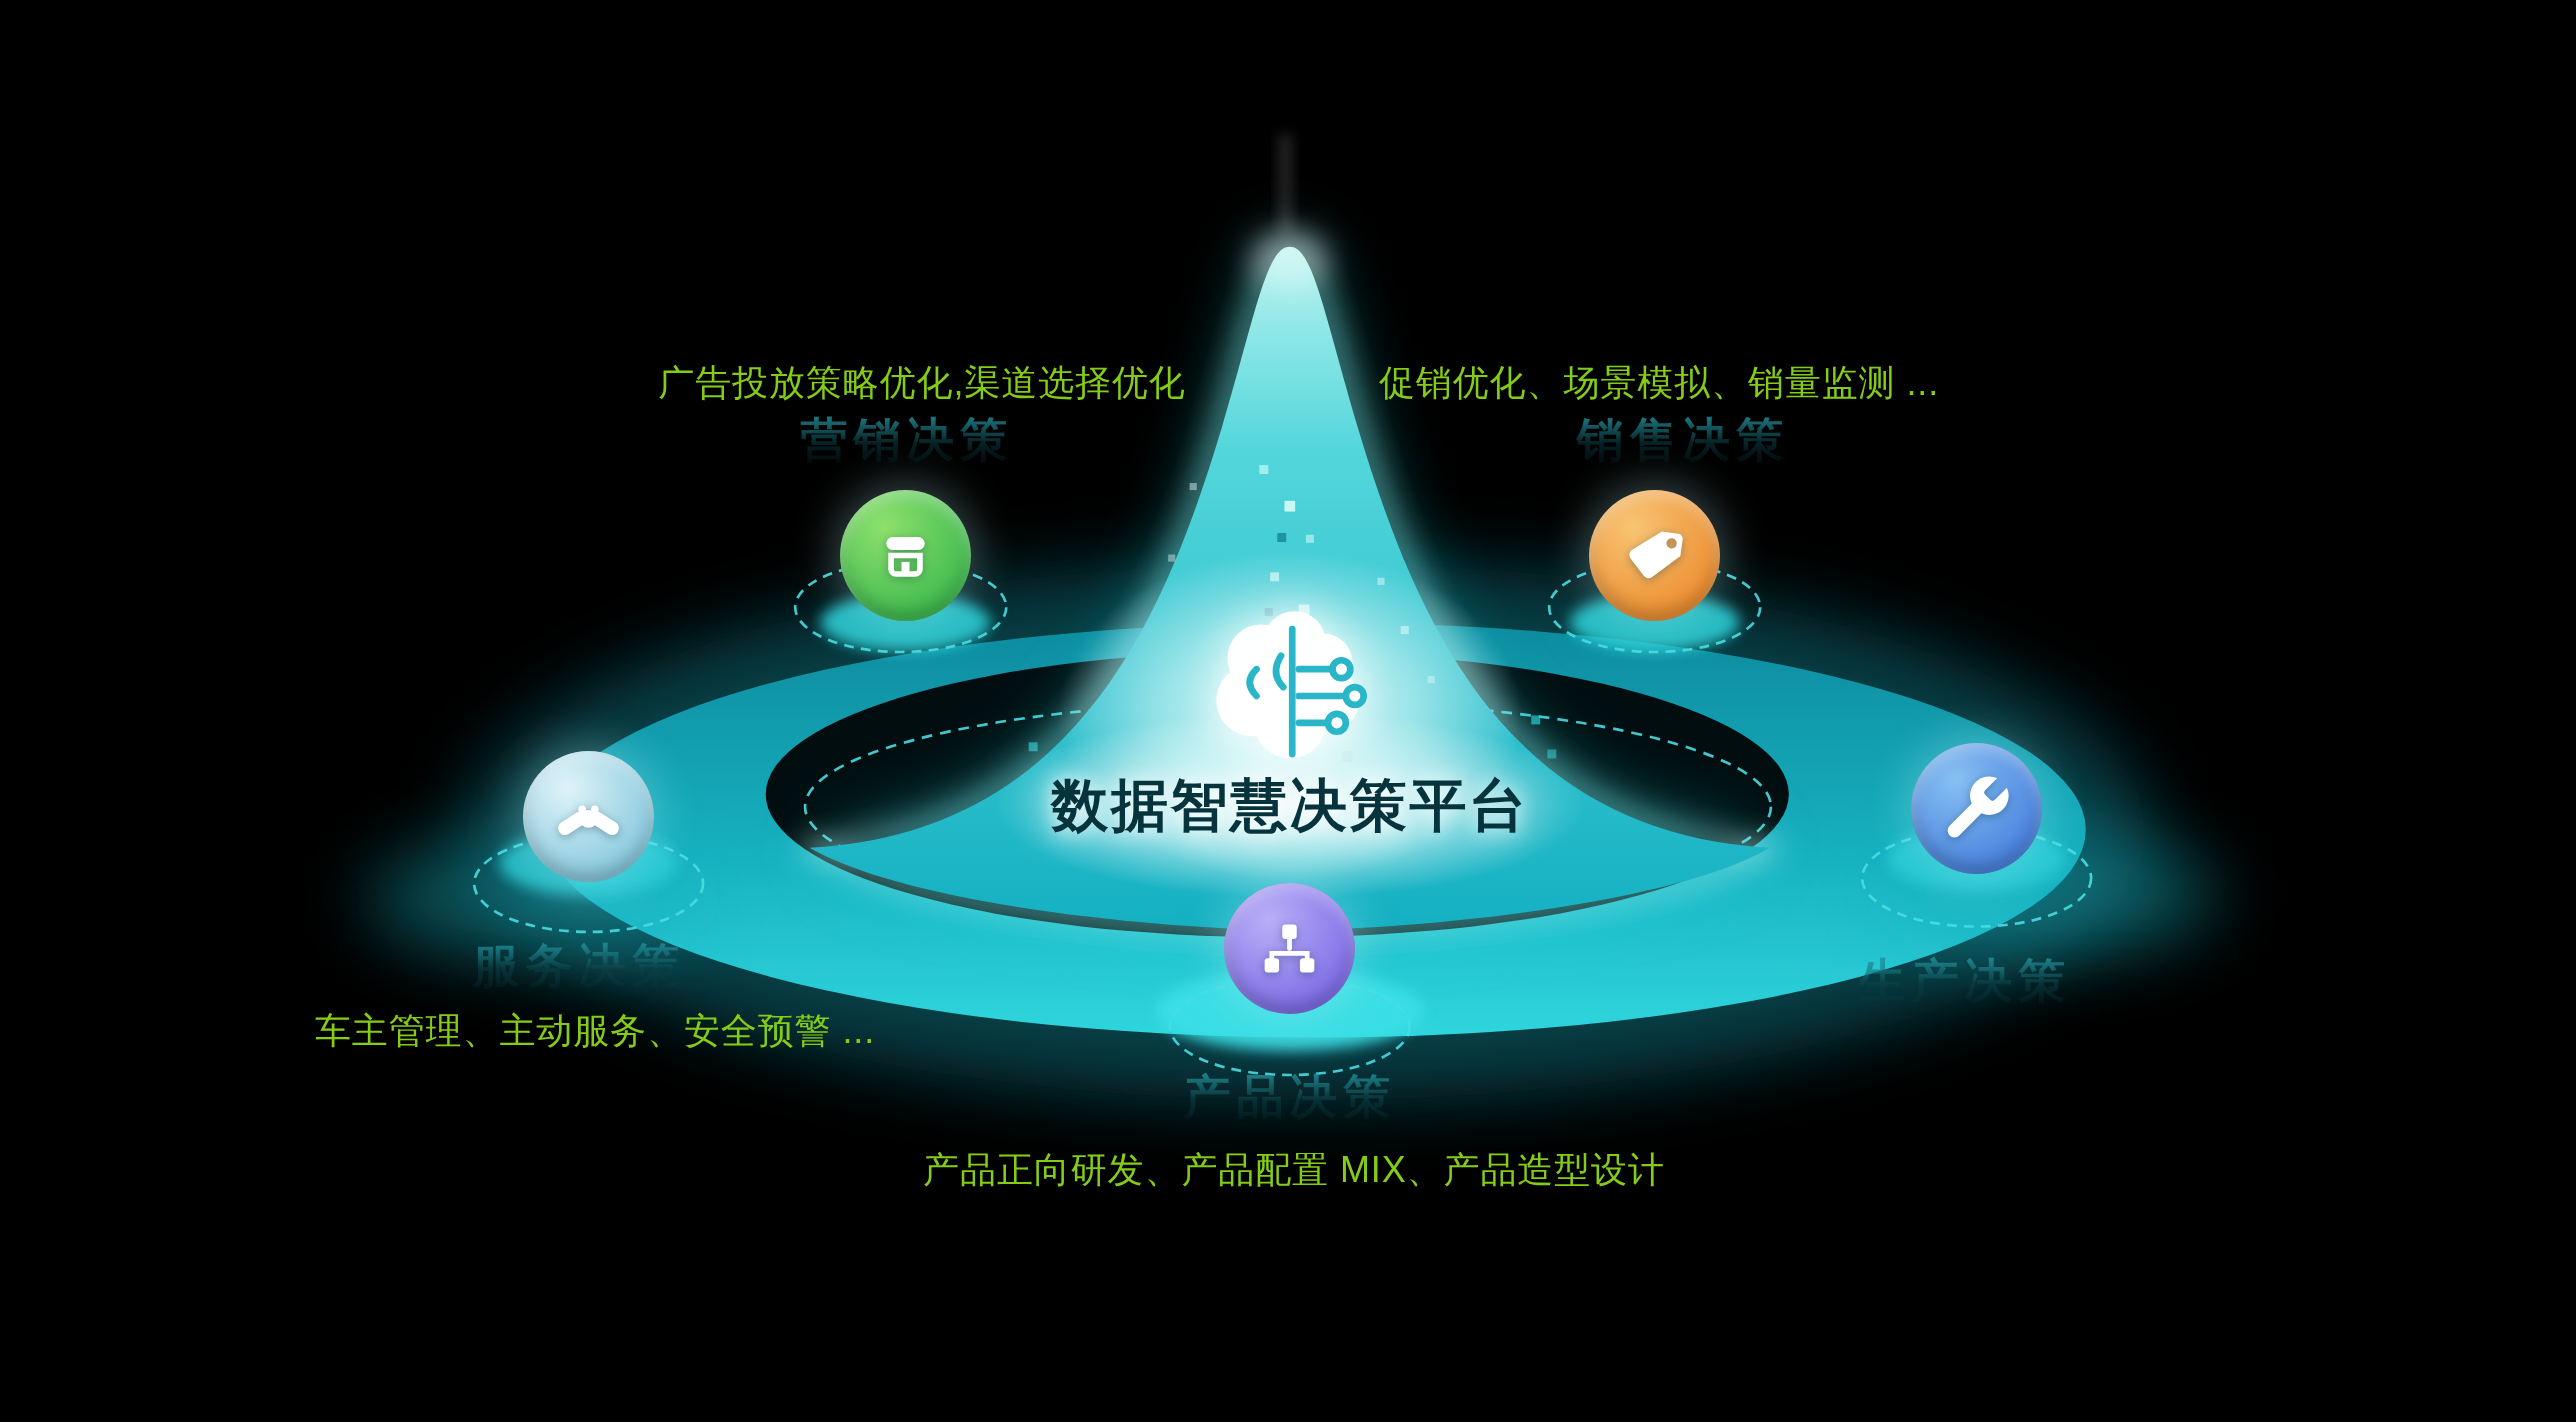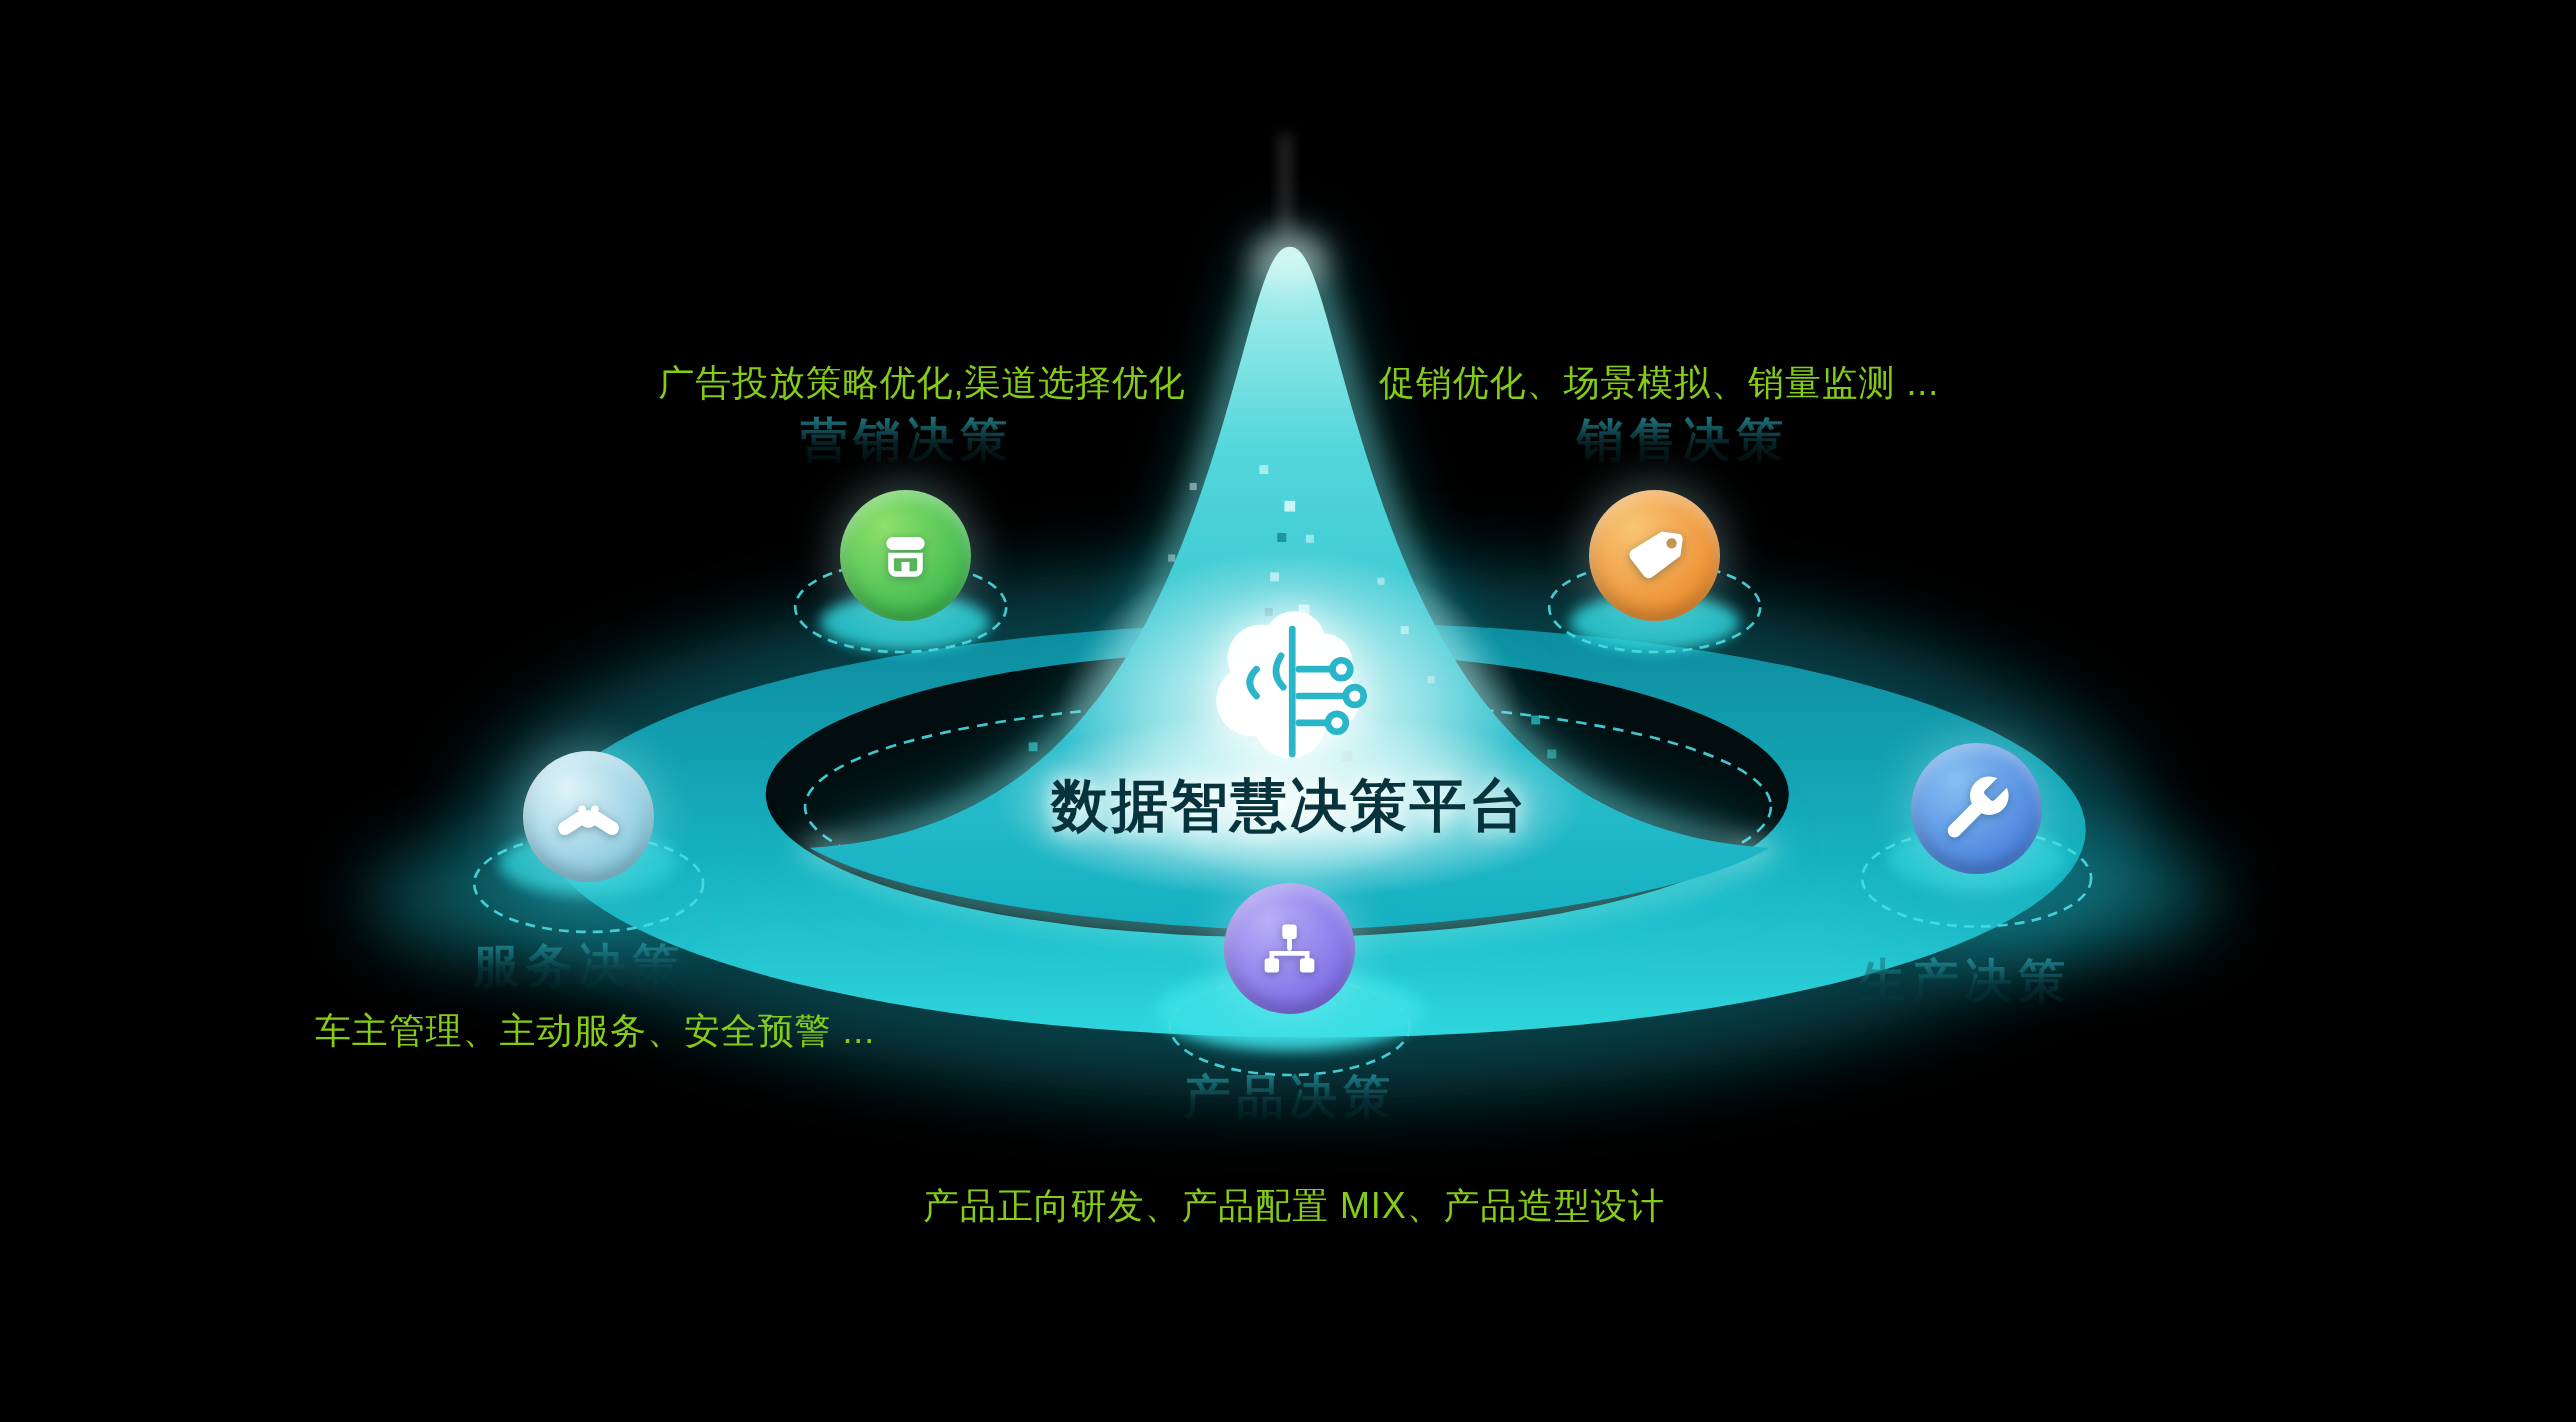--- a/index.html
+++ b/index.html
@@ -38,21 +38,21 @@
 
   
   .desc-label{
     position:absolute;transform:translate(-50%,-50%);
     font-size:36px;font-weight:500;color:#84cc16;letter-spacing:0.9px;white-space:nowrap;
   }
   #desc-marketing {left:922px;top:383px;}
   #desc-sales     {left:1659px;top:383px;text-align:right;}
   #desc-service   {left:595px; top:1031px;}
   #desc-production{left:1981px;top:1038px;}
-  #desc-product   {left:1294px;top:1170px;margin-top:36px;}
+  #desc-product   {left:1294px;top:1170px;}
 
   
   #title{
     position:absolute;left:1290px;top:806px;transform:translate(-50%,-50%);
     font-size:57px;font-weight:700;color:#07333c;letter-spacing:2.7px;white-space:nowrap;
     text-shadow:0 0 19.7px rgba(255,255,255,.95),0 0 41px rgba(255,255,255,.7);
   }
 
   
   #brain{position:absolute;left:1156px;top:562px;width:268px;height:268px;}

